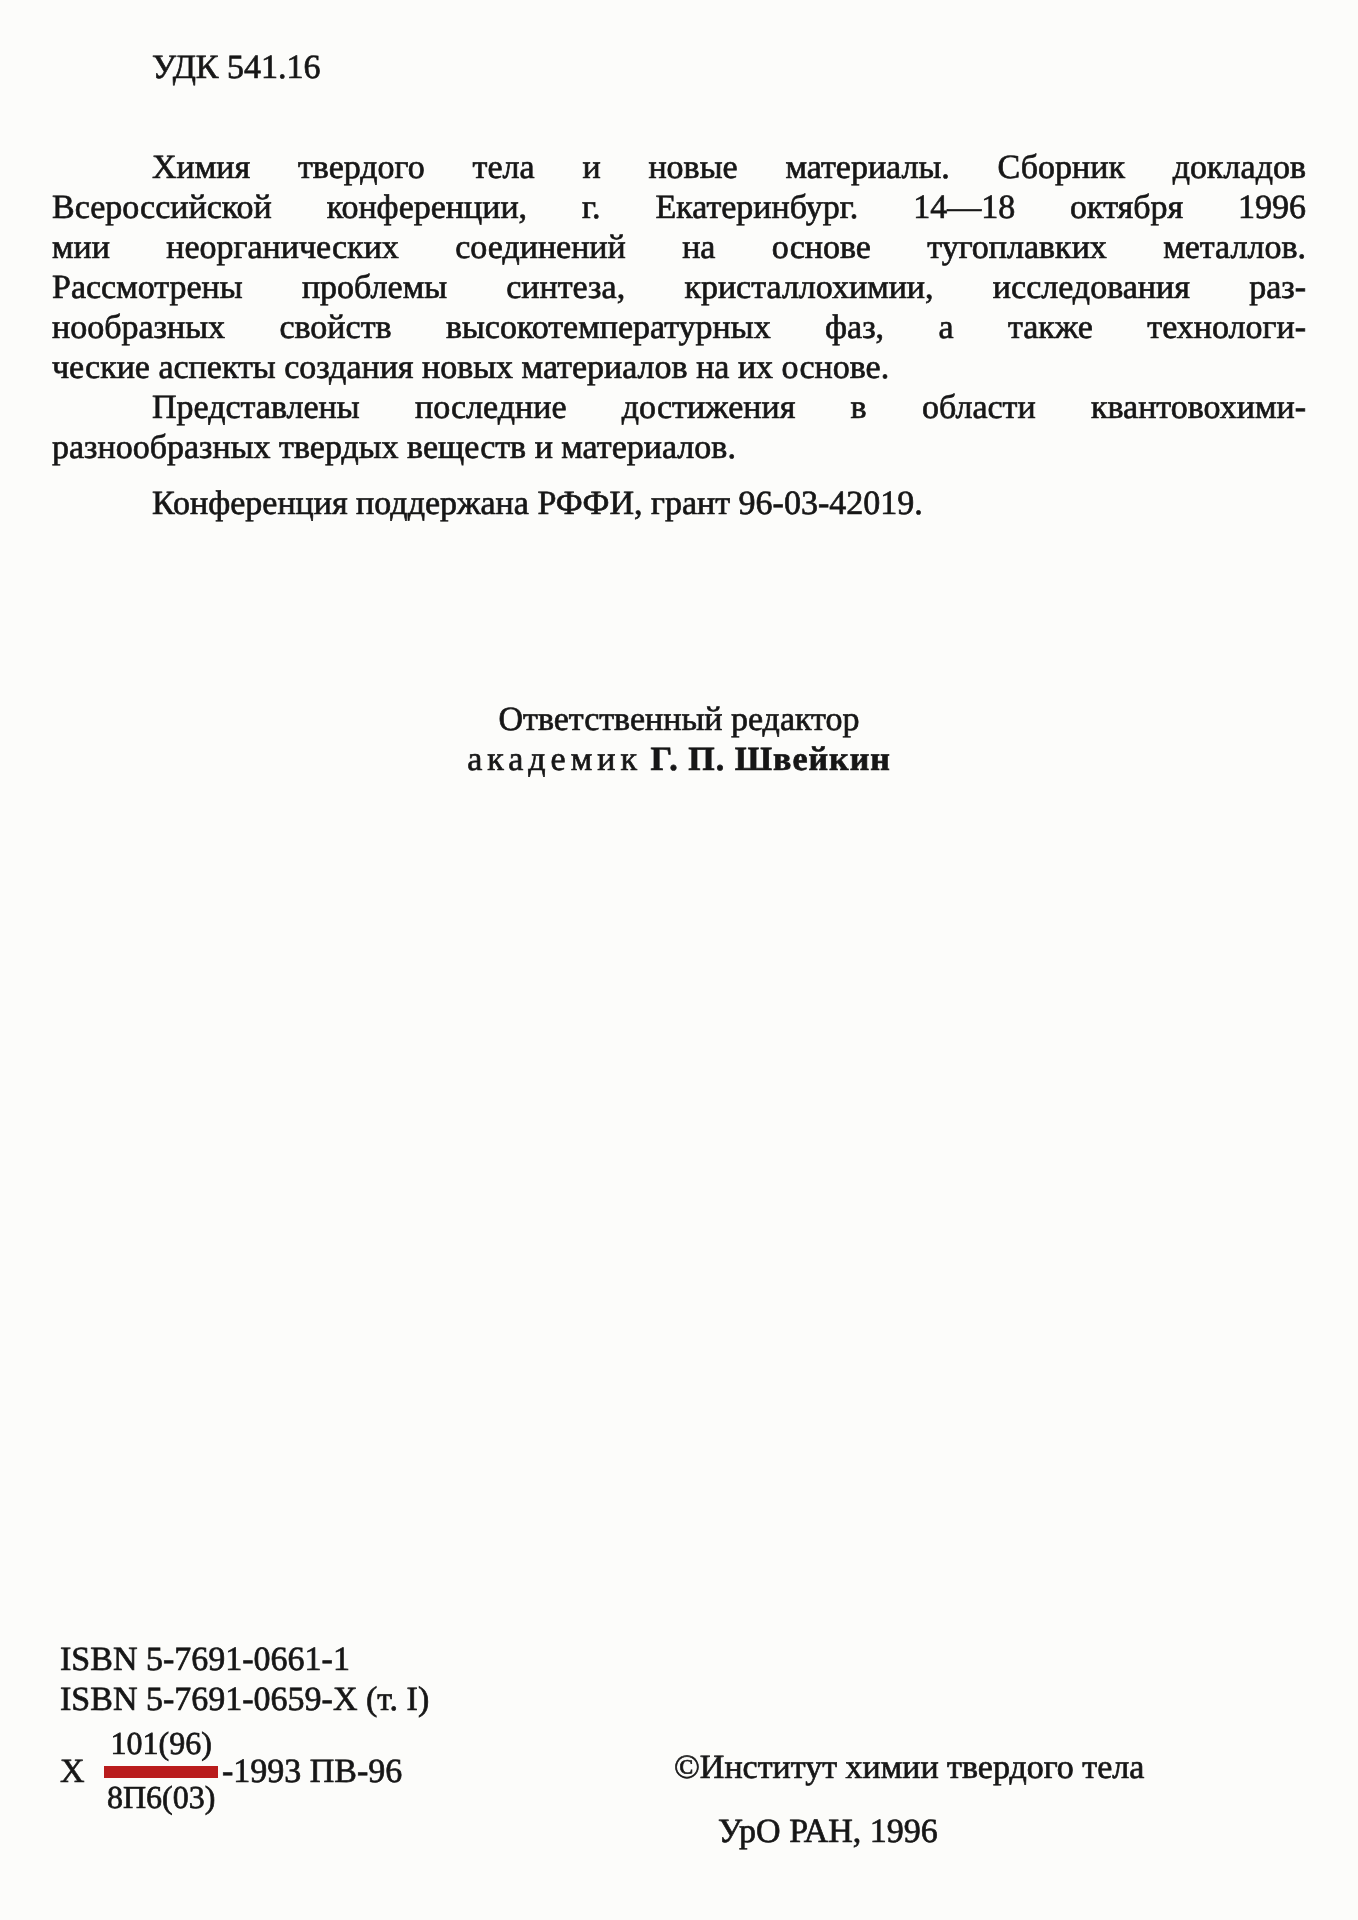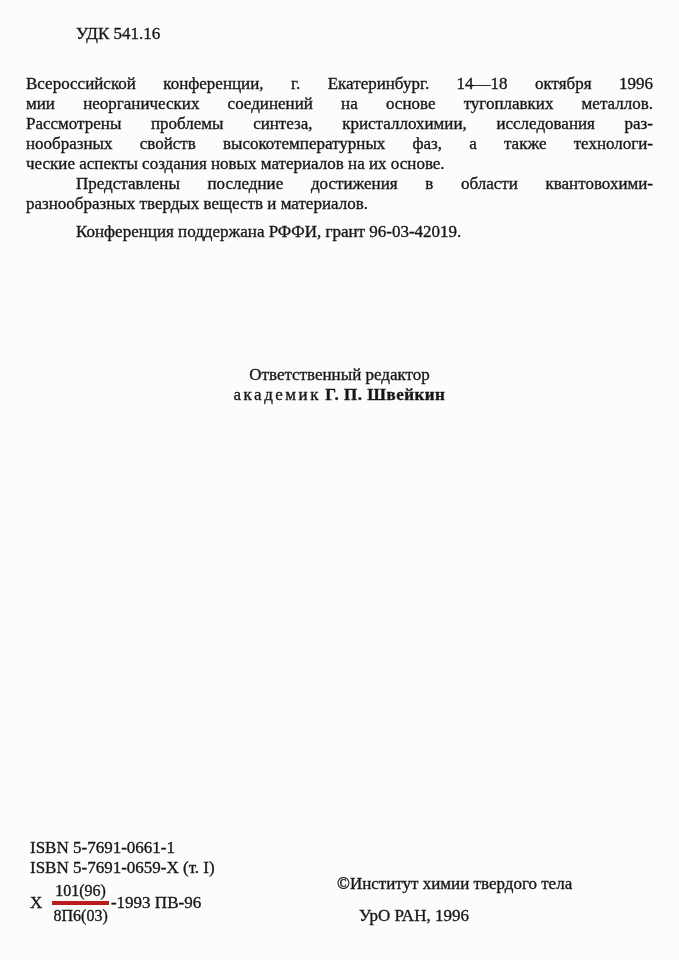--- a/index.html
+++ b/index.html
@@ -43,61 +43,60 @@
   }
   .para {
     margin: 0;
   }
   .para-gap {
     margin-top: 8px;
   }
   .editor-block {
     position: absolute;
     left: 0;
-    top: 365px;
+    top: 350px;
     width: 679px;
     text-align: center;
     font-size: 17px;
     line-height: 20px;
     font-family: Liberation Serif, serif;
   }
   .editor-title {
     letter-spacing: 2.5px;
   }
   .editor-name {
     font-weight: bold;
     letter-spacing: 0.5px;
     margin-top: 29px;
   }
   .imprint-left {
     position: absolute;
     left: 30px;
     top: 820px;
     font-size: 17px;
     line-height: 20px;
-    margin-top: 18px;
   }
   .catalog-row {
     display: flex;
     align-items: center;
     margin-top: 3px;
     font-size: 17px;
   }
   .catalog-prefix {
     margin-right: 10px;
   }
   .frac {
     display: inline-flex;
     flex-direction: column;
     text-align: center;
     font-size: 16px;
     line-height: 19px;
   }
   .frac-num {
-    border-bottom: 4px solid #b91c1c;
+    border-bottom: 6px solid #b91c1c;
     padding: 0 3px 1px 3px;
   }
   .frac-den {
     padding-top: 1px;
   }
   .catalog-suffix {
     margin-left: 2px;
   }
   .imprint-right {
     position: absolute;
@@ -115,20 +114,21 @@
 </head>
 <body>
 
 <div class="page">
 
   <div class="col">
 
     <div class="line l ind udc">УДК 541.16</div>
 
     <div class="para">
+      <div class="line j ind">Химия твердого тела и новые материалы. Сборник докладов</div>
       <div class="line j">Всероссийской конференции, г. Екатеринбург. 14—18 октября 1996</div>
     </div>
 
     <div class="para">
       <div class="line j">мии неорганических соединений на основе тугоплавких металлов.</div>
       <div class="line j">Рассмотрены проблемы синтеза, кристаллохимии, исследования раз-</div>
       <div class="line j">нообразных свойств высокотемпературных фаз, а также технологи-</div>
       <div class="line l">ческие аспекты создания новых материалов на их основе.</div>
     </div>
 

